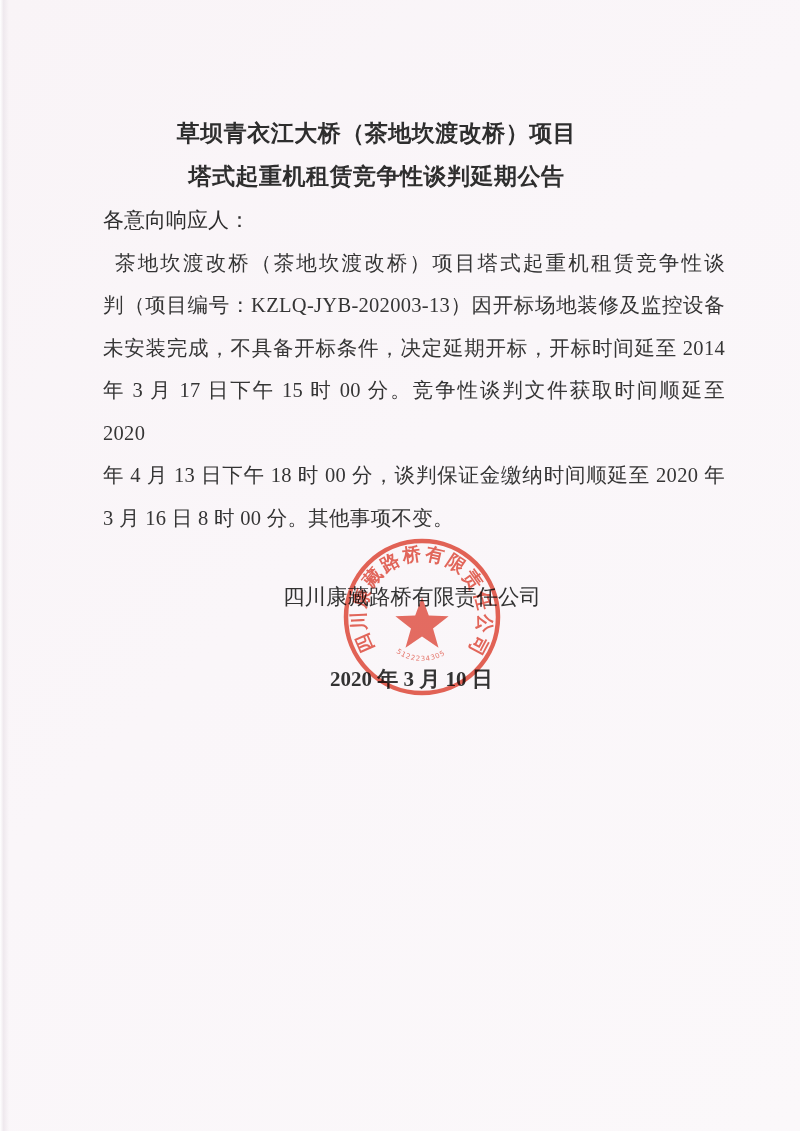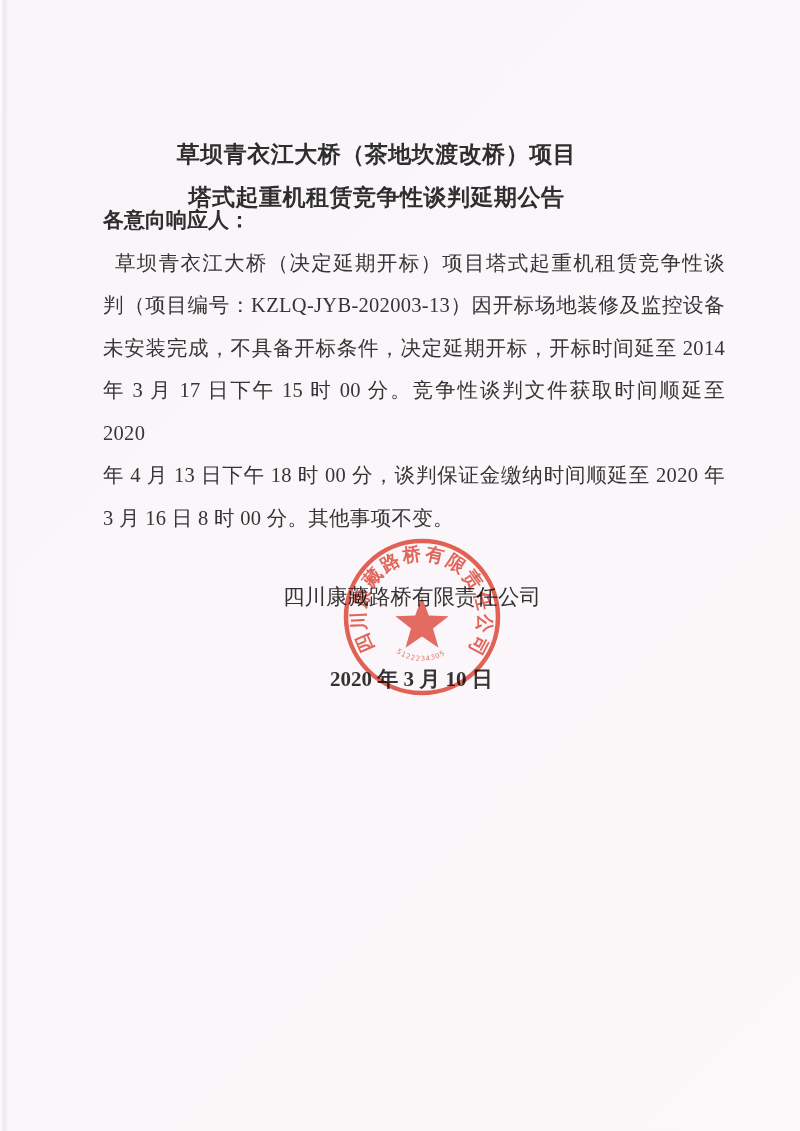--- a/index.html
+++ b/index.html
@@ -13,36 +13,35 @@
     overflow: hidden;
   }
   .page-edge {
     position: absolute; left: 0; top: 0; bottom: 0; width: 9px;
     background: linear-gradient(90deg, #ffffff 0%, #efe9ee 40%, rgba(250,246,249,0) 100%);
     pointer-events: none;
   }
   .title-block {
     position: absolute; left: 0; top: 112px; width: 753px;
     text-align: center;
-    margin-top: 21px;
   }
   .title-line {
     font-family: "Liberation Sans", "DejaVu Sans", sans-serif;
     font-weight: 700;
     font-size: 23px;
     line-height: 42.5px;
     color: #2e2e2e;
     letter-spacing: 0.5px;
   }
   .content-block {
     position: absolute; left: 103px; top: 199px; width: 622px;
   }
   .salutation {
     font-family: "Liberation Sans", "DejaVu Sans", sans-serif;
-    font-weight: 700;
+    font-weight: 400;
     font-size: 21px;
     line-height: 42.5px;
     color: #2e2e2e;
   }
   .body-line {
     font-size: 20.5px;
     line-height: 42.5px;
     color: #353535;
     text-align: justify;
     text-align-last: justify;
@@ -93,21 +92,21 @@
 
 <div class="page-edge"></div>
 
 <div class="title-block">
   <div class="title-line">草坝青衣江大桥（茶地坎渡改桥）项目</div>
   <div class="title-line">塔式起重机租赁竞争性谈判延期公告</div>
 </div>
 
 <div class="content-block">
   <div class="salutation">各意向响应人：</div>
-  <div class="body-line first">草坝青衣江大桥（决定延期开标）项目塔式起重机租赁竞争性谈</div>
+  <div class="body-line first">茶地坎渡改桥（茶地坎渡改桥）项目塔式起重机租赁竞争性谈</div>
   <div class="body-line">判（项目编号：KZLQ-JYB-202003-13）因开标场地装修及监控设备</div>
   <div class="body-line">未安装完成，不具备开标条件，决定延期开标，开标时间延至 2014</div>
   <div class="body-line">年 3 月 17 日下午 15 时 00 分。竞争性谈判文件获取时间顺延至 2020</div>
   <div class="body-line">年 4 月 13 日下午 18 时 00 分，谈判保证金缴纳时间顺延至 2020 年</div>
   <div class="body-line last">3 月 16 日 8 时 00 分。其他事项不变。</div>
 </div>
 
 <div class="company-line">四川康藏路桥有限责任公司</div>
 <div class="date-line">2020 年 3 月 10 日</div>
 

